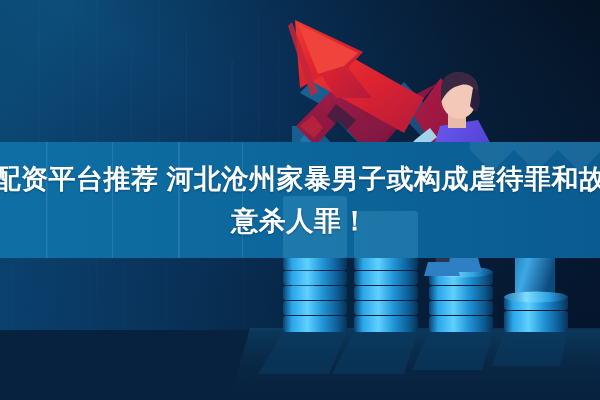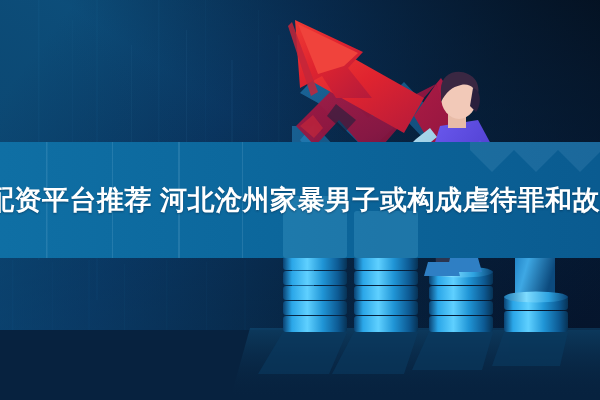--- a/index.html
+++ b/index.html
@@ -20,21 +20,21 @@
 
   
   #headline {
     position: absolute;
     left: 0;
     top: 142px;
     width: 600px;
     height: 116px;
     display: flex;
     flex-direction: column;
-    align-items: flex-end;
+    align-items: center;
     justify-content: center;
     text-align: center;
     z-index: 40;
     pointer-events: none;
   }
   .hl-line {
     color: #ffffff;
     font-size: 27px;
     font-weight: bold;
     line-height: 42px;
@@ -268,15 +268,16 @@
           <rect x="178" y="142" width="2" height="116" fill="#bfe6fb"></rect>
           <rect x="242" y="142" width="1" height="116" fill="#bfe6fb"></rect>
         </g>
       </g>
 
     </g>
   </svg>
 
   <div id="headline">
     <div class="hl-line">配资平台推荐 河北沧州家暴男子或构成虐待罪和故</div>
+    <div class="hl-line">意杀人罪！</div>
   </div>
 
 </div>
 
 </body></html>

